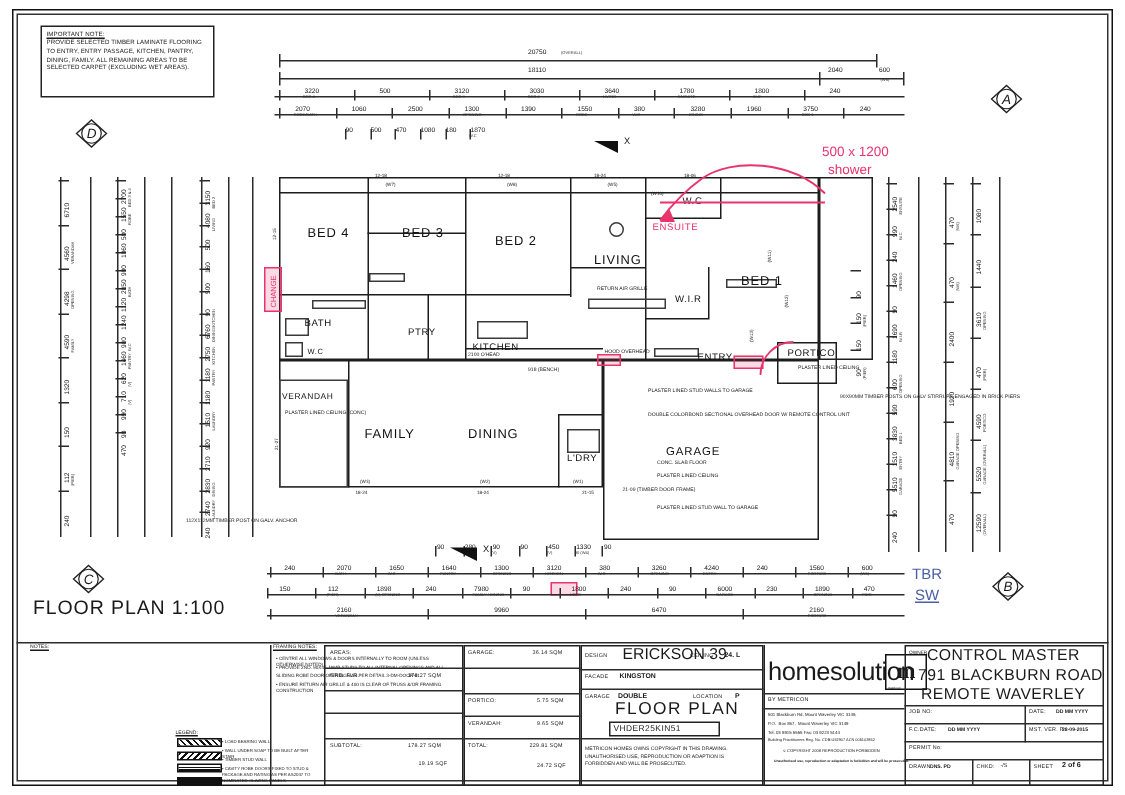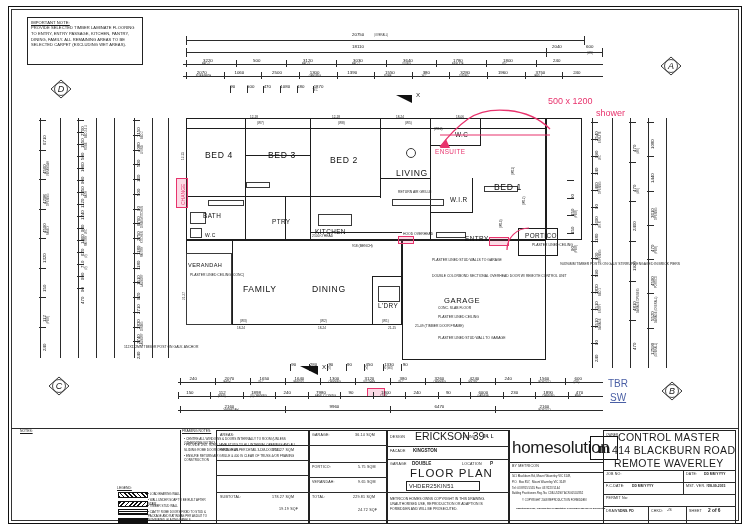--- a/index.html
+++ b/index.html
@@ -321,21 +321,21 @@
   <div class="t t25" style="left:332px;top:116px;">12-18</div>
   <div class="t t25" style="left:396px;top:116px;">18-24</div>
   <div class="t t25" style="left:456px;top:116px;">18-06</div>
   <div class="t t25" style="left:237px;top:327px;">18-24</div>
   <div class="t t25" style="left:318px;top:327px;">18-24</div>
   <div class="t t25" style="left:388px;top:327px;">21-15</div>
   <div class="t t25 rot" style="left:183px;top:300px;">21-27</div>
   <div class="t t25 rot" style="left:182px;top:160px;">12-15</div>
 
   <div class="redtxt" style="left:548px;top:96px;">500 x 1200</div>
-  <div class="redtxt" style="left:552px;top:108px;margin-left:44px;">shower</div>
+  <div class="redtxt" style="left:552px;top:108px;">shower</div>
   <svg style="position:absolute;left:438px;top:105px;" width="115" height="50">
     <path d="M112 24 C90 2, 50 0, 30 14 C16 24, 8 34, 2 42" fill="none" stroke="#e8336d" stroke-width="1.3"></path>
     <path d="M8 34 L2 43 L12 43 Z" fill="#e8336d"></path>
   </svg>
   <svg style="position:absolute;left:440px;top:128px;" width="112" height="12">
     <path d="M0 7 L110 7" stroke="#e8336d" stroke-width="1.2" fill="none"></path>
   </svg>
   <div class="redbox" style="left:176px;top:178px;width:10px;height:28px;"></div>
   <div class="redtxt rot" style="left:180px;top:205px;font-size:5px;">CHANGE</div>
   <div class="redbox" style="left:489px;top:237px;width:18px;height:7px;"></div>
@@ -652,20 +652,21 @@
       <div class="ln vline" style="left: 401.429px; top: 364px; height: 7px;"></div>
     </div>
 
   <div style="position:absolute;left:300px;top:364px;">
     <svg width="22" height="13" viewBox="0 0 22 13">
         <path d="M0 1 L18 10 L18 1 Z" fill="#111"></path>
       </svg>
   </div>
   <div class="t t5" style="left:322px;top:364px;">X</div>
 
+  <div class="t" style="left:22px;top:398px;font-size:13px;letter-spacing:.6px;">FLOOR PLAN 1:100</div>
 
   <div class="ln hline" style="left:11px;top:428px;width:728px;height:1px;"></div>
 
   <div class="blk" style="left:18px;top:430px;width:162px;height:94px;border:none;">
     <div class="t" style="left:2px;top:0px;font-size:3.4px;text-decoration:underline;">NOTES:</div>
     <div id="notesitems"></div>
   </div>
 
   <div style="position:absolute;left:182px;top:430px;width:34px;height:94px;">
     <div class="t" style="left:0px;top:0px;font-size:3.4px;text-decoration:underline;">FRAMING NOTES:</div>
@@ -760,21 +761,21 @@
   <div class="t" style="left:512px;top:475px;font-size:2.9px;">501 Blackburn Rd, Mount Waverley VIC 3149,</div>
   <div class="t" style="left:512px;top:481px;font-size:2.9px;">P.O.  Box 857,  Mount Waverley VIC 3149</div>
   <div class="t" style="left:512px;top:487px;font-size:2.9px;">Tel: 03 8915 5555 Fax: 03 9223 5144</div>
   <div class="t" style="left:512px;top:493px;font-size:2.6px;">Building Practitioners Reg. No. CDB-U52907 ACN 005102852</div>
   <div class="t" style="left:522px;top:500px;font-size:2.7px;">© COPYRIGHT 2008 REPRODUCTION FORBIDDEN</div>
   <div class="t" style="left:516px;top:507px;font-size:2.3px;font-weight:bold;">Unauthorised use, reproduction or adaptation is forbidden and will be prosecuted.</div>
 
   <div class="blk" style="left:603px;top:430px;width:133px;height:94px;"></div>
   <div class="t" style="left:606px;top:434px;font-size:3.2px;">OWNER</div>
   <div class="owner" style="left:618px;top:431px;">CONTROL MASTER</div>
-  <div class="owner" style="left:612px;top:444px;">414 BLACKBURN ROAD</div>
+  <div class="owner" style="left:612px;top:444px;">791 BLACKBURN ROAD</div>
   <div class="owner" style="left:614px;top:457px;">REMOTE WAVERLEY</div>
   <div class="ln hline" style="left:603px;top:470px;width:133px;"></div>
   <div class="t cellhdr" style="left:606px;top:473px;">JOB NO:</div>
   <div class="ln vline" style="left:683px;top:470px;height:25px;"></div>
   <div class="t cellhdr" style="left:686px;top:473px;">DATE:</div>
   <div class="t" style="left:704px;top:473px;font-size:3.4px;font-weight:bold;">DD MM YYYY</div>
   <div class="ln hline" style="left:603px;top:482px;width:133px;"></div>
   <div class="t cellhdr" style="left:606px;top:485px;">F.C.DATE:</div>
   <div class="t" style="left:632px;top:485px;font-size:3.4px;font-weight:bold;">DD MM YYYY</div>
   <div class="t cellhdr" style="left:686px;top:485px;">MST. VER. P</div>

